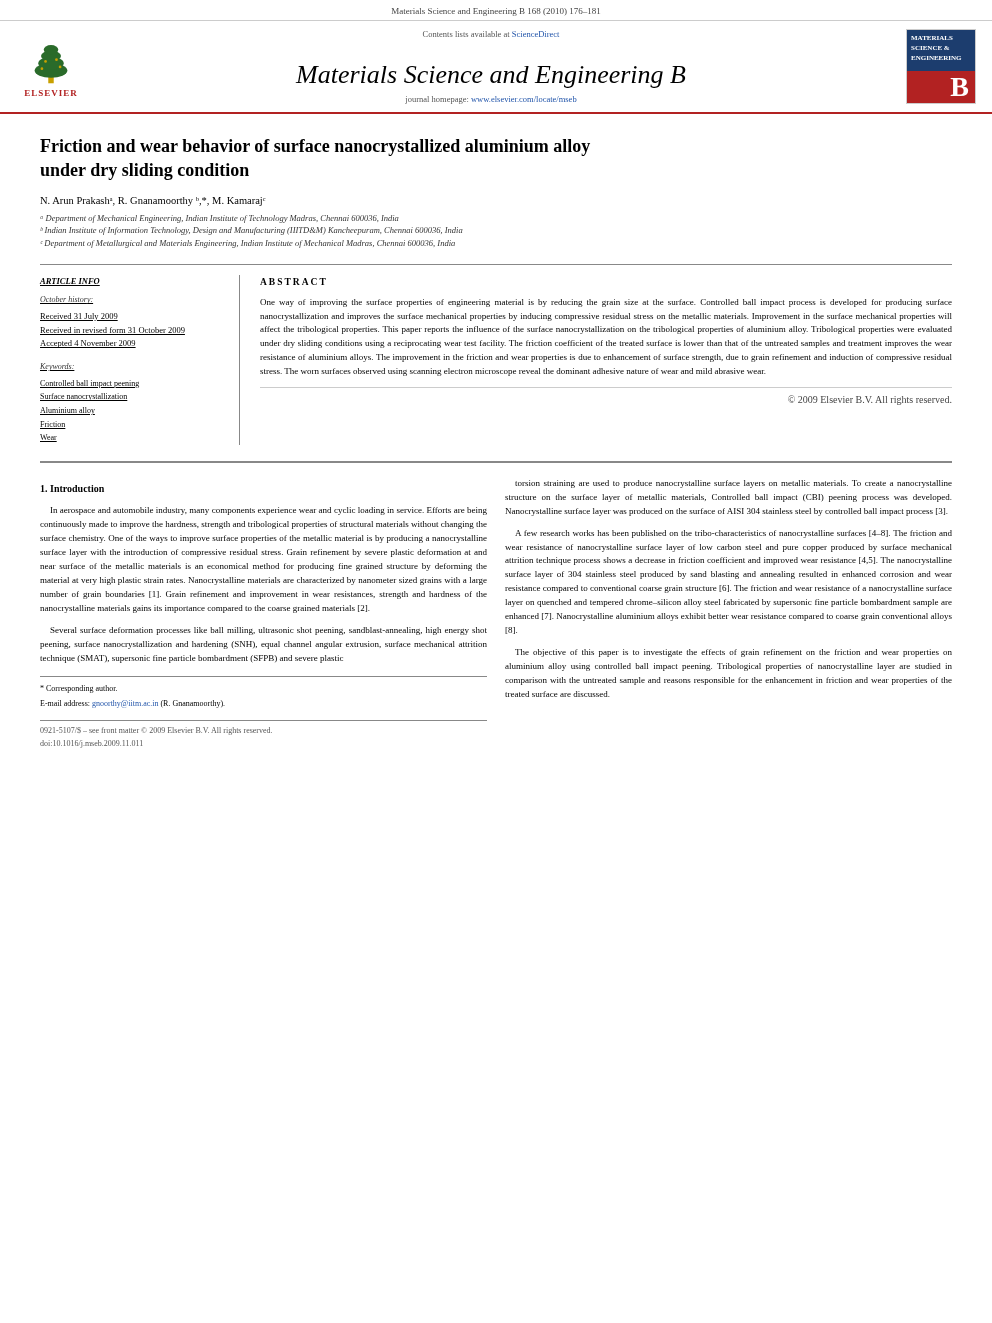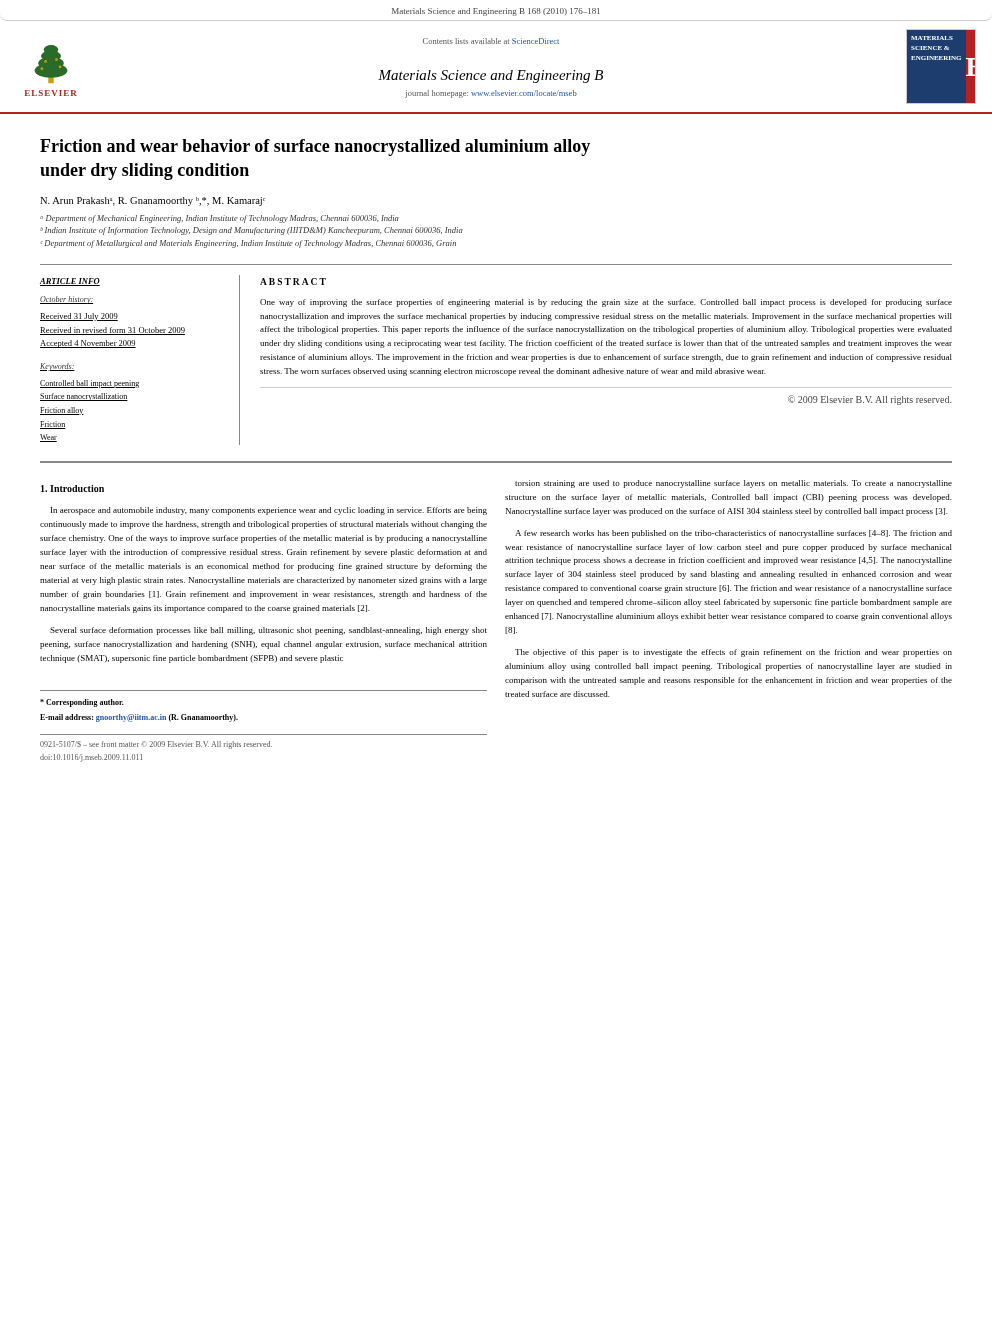--- a/index.html
+++ b/index.html
@@ -11,21 +11,20 @@
       width: 992px;
       min-height: 1323px;
     }
 
     .top-bar {
       text-align: center;
       font-size: 9px;
       color: #444;
       padding: 6px 0 4px 0;
       border-bottom: 1px solid #ccc;
-      border-radius: 7px;
     }
 
     .journal-header {
       display: flex;
       align-items: center;
       padding: 8px 16px;
       border-bottom: 2px solid #b22222;
       position: relative;
     }
 
@@ -63,21 +62,21 @@
       color: #555;
       margin-bottom: 4px;
     }
 
     .contents-line a {
       color: #2255aa;
       text-decoration: none;
     }
 
     .journal-title {
-      font-size: 15px;
+      font-size: 26px;
       font-weight: normal;
       color: #000;
       font-style: italic;
       margin-bottom: 4px;
       margin-top: 21px;
     }
 
     .journal-homepage {
       font-size: 8.5px;
       color: #555;
@@ -93,21 +92,21 @@
       flex-shrink: 0;
       display: flex;
       justify-content: flex-end;
     }
 
     .journal-logo-box-img {
       width: 100%;
       height: 100%;
       background: #f97316;
       display: flex;
-      flex-direction: row;
+      flex-direction: column;
       justify-content: space-between;
       position: relative;
       overflow: hidden;
     }
 
     .logo-top-half {
       background: #1a3a6b;
       flex: 1;
       display: flex;
       align-items: flex-start;
@@ -241,24 +240,23 @@
       font-weight: bold;
     }
 
     .body-paragraph {
       margin-bottom: 8px;
       text-indent: 10px;
     }
 
     .footnote-section {
       border-top: 1px solid #888;
-      margin-top: 24px;
+      margin-top: 10px;
       padding-top: 6px;
       font-size: 8px;
-      font-weight: bold;
     }
 
     .footnote-line {
       margin-bottom: 3px;
     }
 
     .footer-bar {
       border-top: 1px solid #888;
       margin-top: 10px;
       padding-top: 4px;
@@ -323,38 +321,38 @@
 
   <div class="article-title">Friction and wear behavior of surface nanocrystallized aluminium alloy under dry sliding condition</div>
 
   <div class="authors">
     <span>N. Arun Prakashᵃ, R. Gnanamoorthy ᵇ,*, M. Kamarajᶜ</span>
   </div>
 
   <div class="author-affiliations">
     <div>ᵃ Department of Mechanical Engineering, Indian Institute of Technology Madras, Chennai 600036, India</div>
     <div>ᵇ Indian Institute of Information Technology, Design and Manufacturing (IIITD&amp;M) Kancheepuram, Chennai 600036, India</div>
-    <div>ᶜ Department of Metallurgical and Materials Engineering, Indian Institute of Technology Madras, Chennai 600036, Grain</div>
+    <div>ᶜ Department of Metallurgical and Materials Engineering, Indian Institute of Mechanical Madras, Chennai 600036, India</div>
   </div>
 
   <div class="two-column">
 
     <div class="article-info-col">
       <div class="article-info-heading">ARTICLE INFO</div>
 
       <div class="article-info-subheading">October history:</div>
       <div>Received 31 July 2009</div>
       <div>Received in revised form 31 October 2009</div>
       <div>Accepted 4 November 2009</div>
 
       <div class="article-info-subheading" style="margin-top:10px;">Keywords:</div>
       <div class="keywords-list">
         <div>Controlled ball impact peening</div>
         <div>Surface nanocrystallization</div>
-        <div>Friction alloy</div>
+        <div>Aluminium alloy</div>
         <div>Friction</div>
         <div>Wear</div>
       </div>
     </div>
 
     <div class="abstract-col">
       <div class="abstract-heading">ABSTRACT</div>
       <div>One way of improving the surface properties of engineering material is by reducing the grain size at the surface. Controlled ball impact process is developed for producing surface nanocrystallization and improves the surface mechanical properties by inducing compressive residual stress on the metallic materials. Improvement in the surface mechanical properties will affect the tribological properties. This paper reports the influence of the surface nanocrystallization on the tribological properties of aluminium alloy. Tribological properties were evaluated under dry sliding conditions using a reciprocating wear test facility. The friction coefficient of the treated surface is lower than that of the untreated samples and treatment improves the wear resistance of aluminium alloys. The improvement in the friction and wear properties is due to enhancement of surface strength, due to grain refinement and induction of compressive residual stress. The worn surfaces observed using scanning electron microscope reveal the dominant adhesive nature of wear and mild abrasive wear.</div>
       <div class="copyright-line">© 2009 Elsevier B.V. All rights reserved.</div>
     </div>

